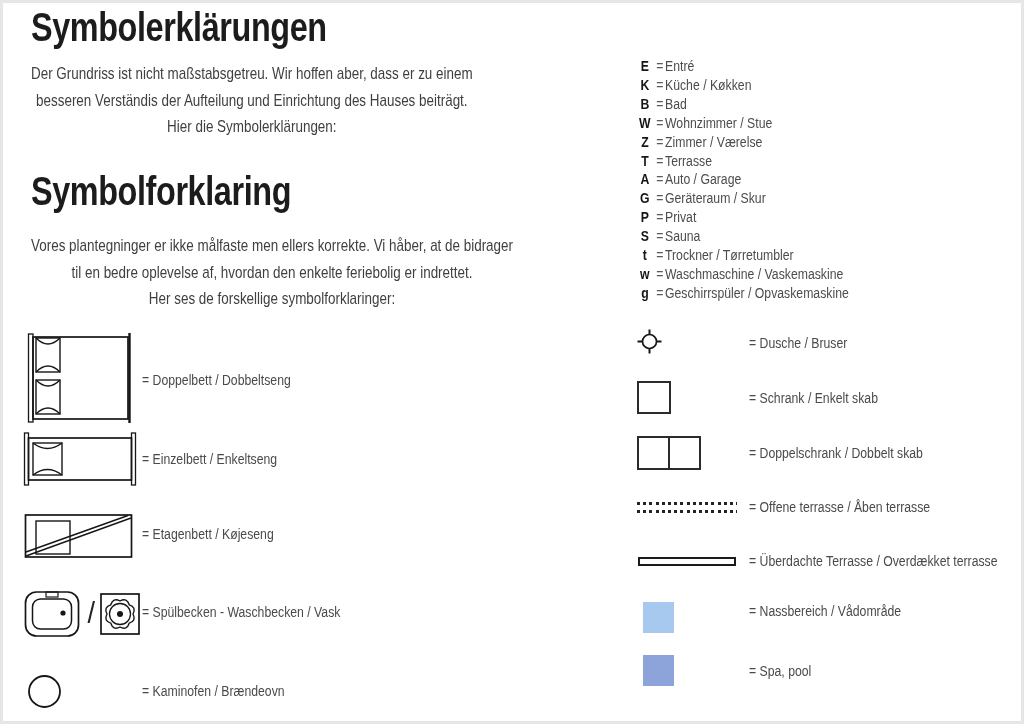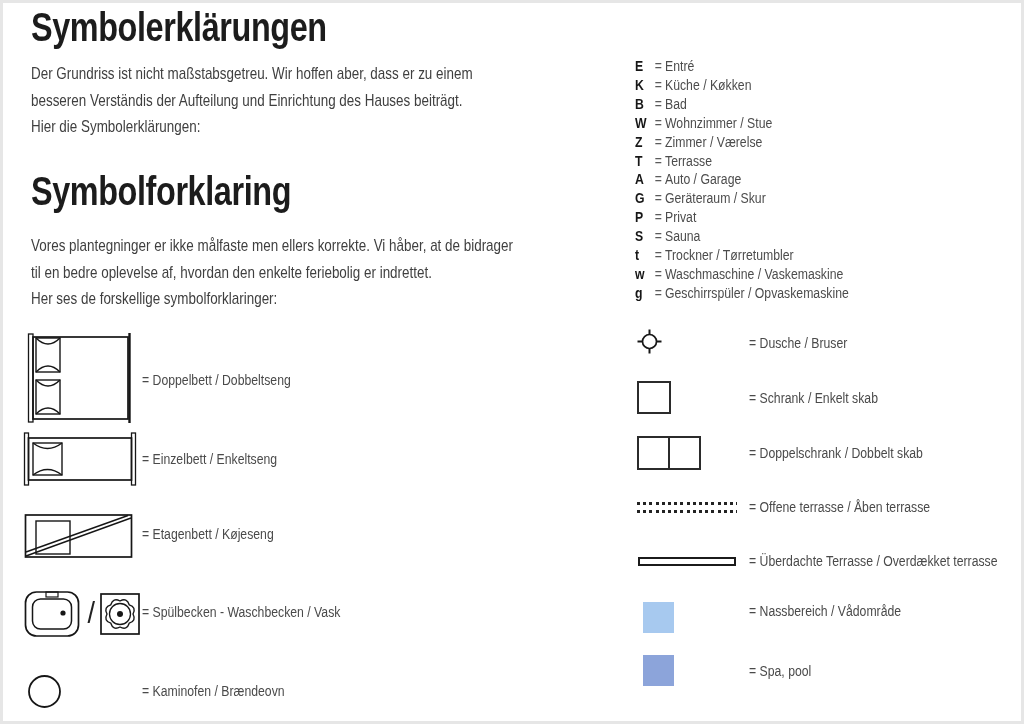--- a/index.html
+++ b/index.html
@@ -1,19 +1,19 @@
 <!DOCTYPE html>
 <html><head>
 <meta charset="utf-8">
 <style>
   html,body{margin:0;padding:0;background:#f4f4f4;}
   #page{
     position:relative;width:1024px;height:724px;background:#ffffff;
     border:3px solid #e6e6e6;box-sizing:border-box;overflow:hidden;
-    font-family:"Liberation Sans",sans-serif;color:#4c4c4c;
+    font-family:"Liberation Sans",sans-serif;color:#4c4c4c;text-align:center;
   }
   .abs{position:absolute;}
   .cx{transform:scaleX(.79);transform-origin:0 0;white-space:nowrap;}
   .cxm{transform:scaleX(.79);transform-origin:0 50%;white-space:nowrap;}
   .h1{
     font-size:41px;font-weight:bold;color:#1c1c1c;letter-spacing:-.5px;
     line-height:46px;
   }
   .para{
     font-size:17px;line-height:26.5px;color:#3f3f3f;white-space:pre-line;

